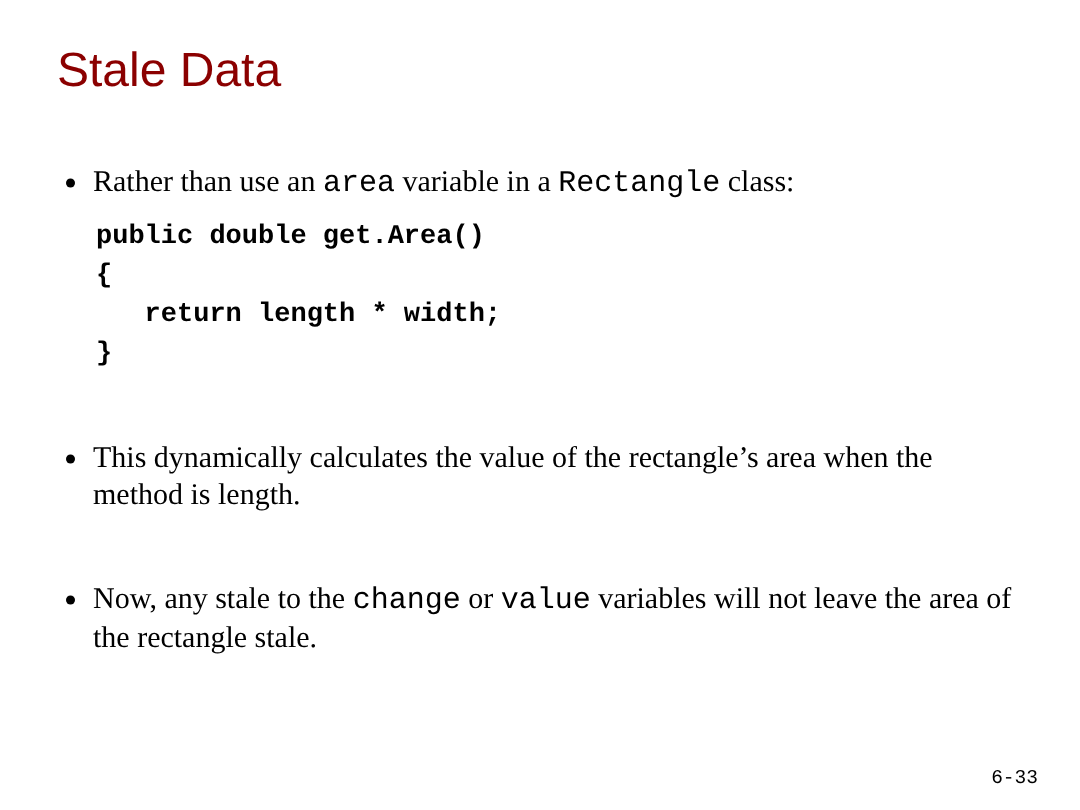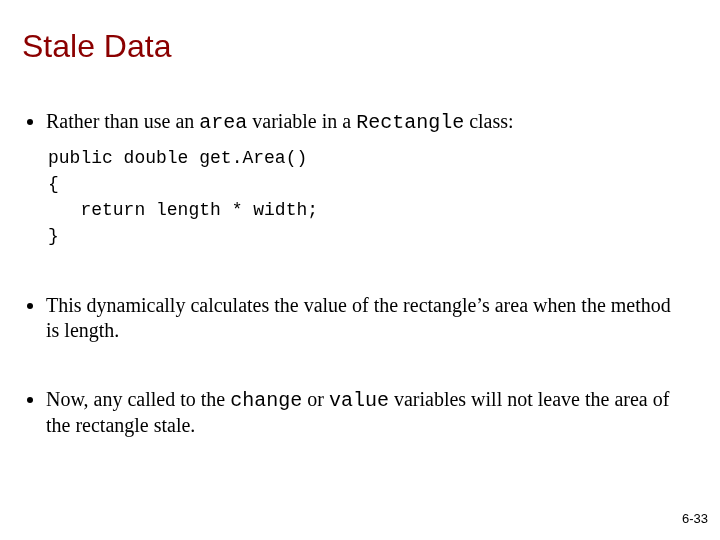--- a/index.html
+++ b/index.html
@@ -10,21 +10,21 @@
     background: #ffffff;
     font-family: Arial, Helvetica, sans-serif;
     color: #000000;
     overflow: hidden;
   }
   .slide {
     position: relative;
     width: 720px;
     height: 540px;
     box-sizing: border-box;
-    padding: 28px 38px 0 22px;
+    padding: 28px 38px 0 38px;
   }
   .title {
     color: #8b0000;
     font-size: 32px;
     font-weight: normal;
     margin: 0 0 24px 0;
     font-family: Arial, Helvetica, sans-serif;
   }
   ul.outer {
     list-style: disc;
@@ -37,30 +37,30 @@
     line-height: 1.25;
     margin-bottom: 10px;
     margin-top: 44px;
   }
   .mono-inline {
     font-family: "Courier New", Courier, monospace;
   }
   .code-block {
     font-family: "Courier New", Courier, monospace;
     font-size: 18px;
-    font-weight: normal;
+    font-weight: bold;
     line-height: 1.45;
     margin: 6px 0 14px 26px;
     white-space: pre;
   }
   .page-num {
     position: absolute;
     bottom: 14px;
-    right: 12px;
-    font-family: Liberation Sans, sans-serif;
+    right: 28px;
+    font-family: Liberation Mono, monospace;
     font-size: 13px;
     color: #000;
   }
 </style>
 </head>
 <body>
 
 <div class="slide">
 
   <h1 class="title">Stale Data</h1>
@@ -74,18 +74,18 @@
   <div class="code-block">public double get.Area()
 {
    return length * width;
 }</div>
 
   <ul class="outer">
     <li>
       <span>This dynamically calculates the value of the rectangle’s area when the method is length.</span>
     </li>
     <li>
-      <span>Now, any called to the </span><span class="mono-inline">change</span><span> or </span><span class="mono-inline">value</span><span> variables will not leave the area of the rectangle stale.</span>
+      <span>Now, any stale to the </span><span class="mono-inline">change</span><span> or </span><span class="mono-inline">value</span><span> variables will not leave the area of the rectangle stale.</span>
     </li>
   </ul>
 
   <div class="page-num">6-33</div>
 </div>
 
 </body></html>

